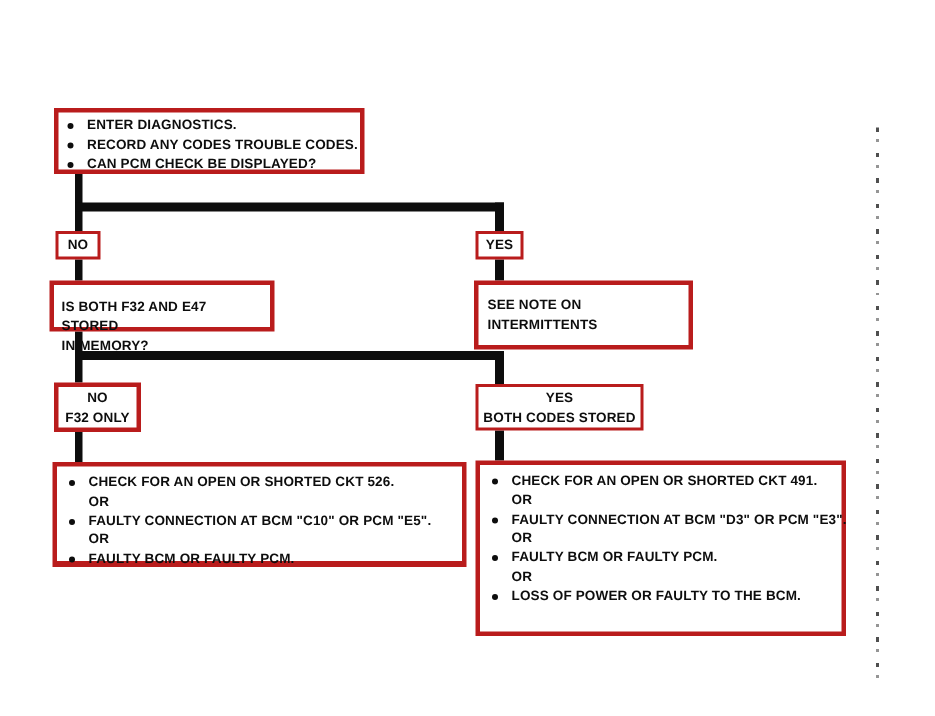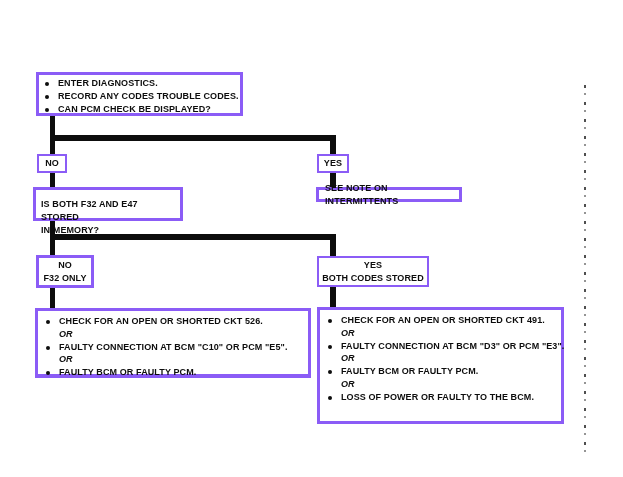--- a/index.html
+++ b/index.html
@@ -12,21 +12,21 @@
     width: 623px;
     height: 477px;
     background: #ffffff;
     font-family: "Liberation Sans", "DejaVu Sans", sans-serif;
     color: #0d0d0d;
     overflow: hidden;
   }
   .box {
     position: absolute;
     background: #ffffff;
-    border: 3px solid #8b5cf6;
+    border: 3px solid #b91c1c;
     box-sizing: border-box;
     font-weight: 700;
     font-size: 9px;
     line-height: 13px;
     letter-spacing: 0.1px;
     color: #0d0d0d;
   }
   .box.thin { border-width: 2px; }
   .connector {
     position: absolute;
@@ -40,38 +40,37 @@
   .dot {
     flex: 0 0 auto;
     width: 4px;
     height: 4px;
     border-radius: 50%;
     background: #0d0d0d;
     margin: 5px 9px 0 2px;
   }
   .row.or {
     padding-left: 15px;
-    font-style: italic;
   }
   .centered {
     display: flex;
     flex-direction: column;
     align-items: center;
     justify-content: center;
     text-align: center;
   }
   .vcenter {
     display: flex;
     align-items: center;
   }
   #start-box { left: 36px; top: 72px; width: 207px; height: 44px; padding: 2px 2px 0 4px; }
   #no-label-box { left: 37px; top: 154px; width: 30px; height: 19px; justify-content: center; }
   #yes-label-box { left: 317px; top: 154px; width: 32px; height: 19px; justify-content: center; }
   #question-box { left: 33px; top: 187px; width: 150px; height: 34px; padding: 8px 2px 0 5px; }
-  #intermittents-box { left: 316px; top: 187px; width: 146px; height: 15px; padding-left: 6px; }
+  #intermittents-box { left: 316px; top: 187px; width: 146px; height: 46px; padding-left: 6px; }
   #no-branch-box { left: 36px; top: 255px; width: 58px; height: 33px; }
   #yes-branch-box { left: 317px; top: 256px; width: 112px; height: 31px; }
   #left-actions-box { left: 35px; top: 308px; width: 276px; height: 70px; padding: 4px 2px 0 6px; border-bottom-width: 4px; }
   #right-actions-box { left: 317px; top: 307px; width: 247px; height: 117px; padding: 4px 2px 0 6px; }
   .actions .row { line-height: 12.8px; }
   #scan-edge {
     position: absolute;
     left: 584px;
     top: 85px;
     width: 2px;

